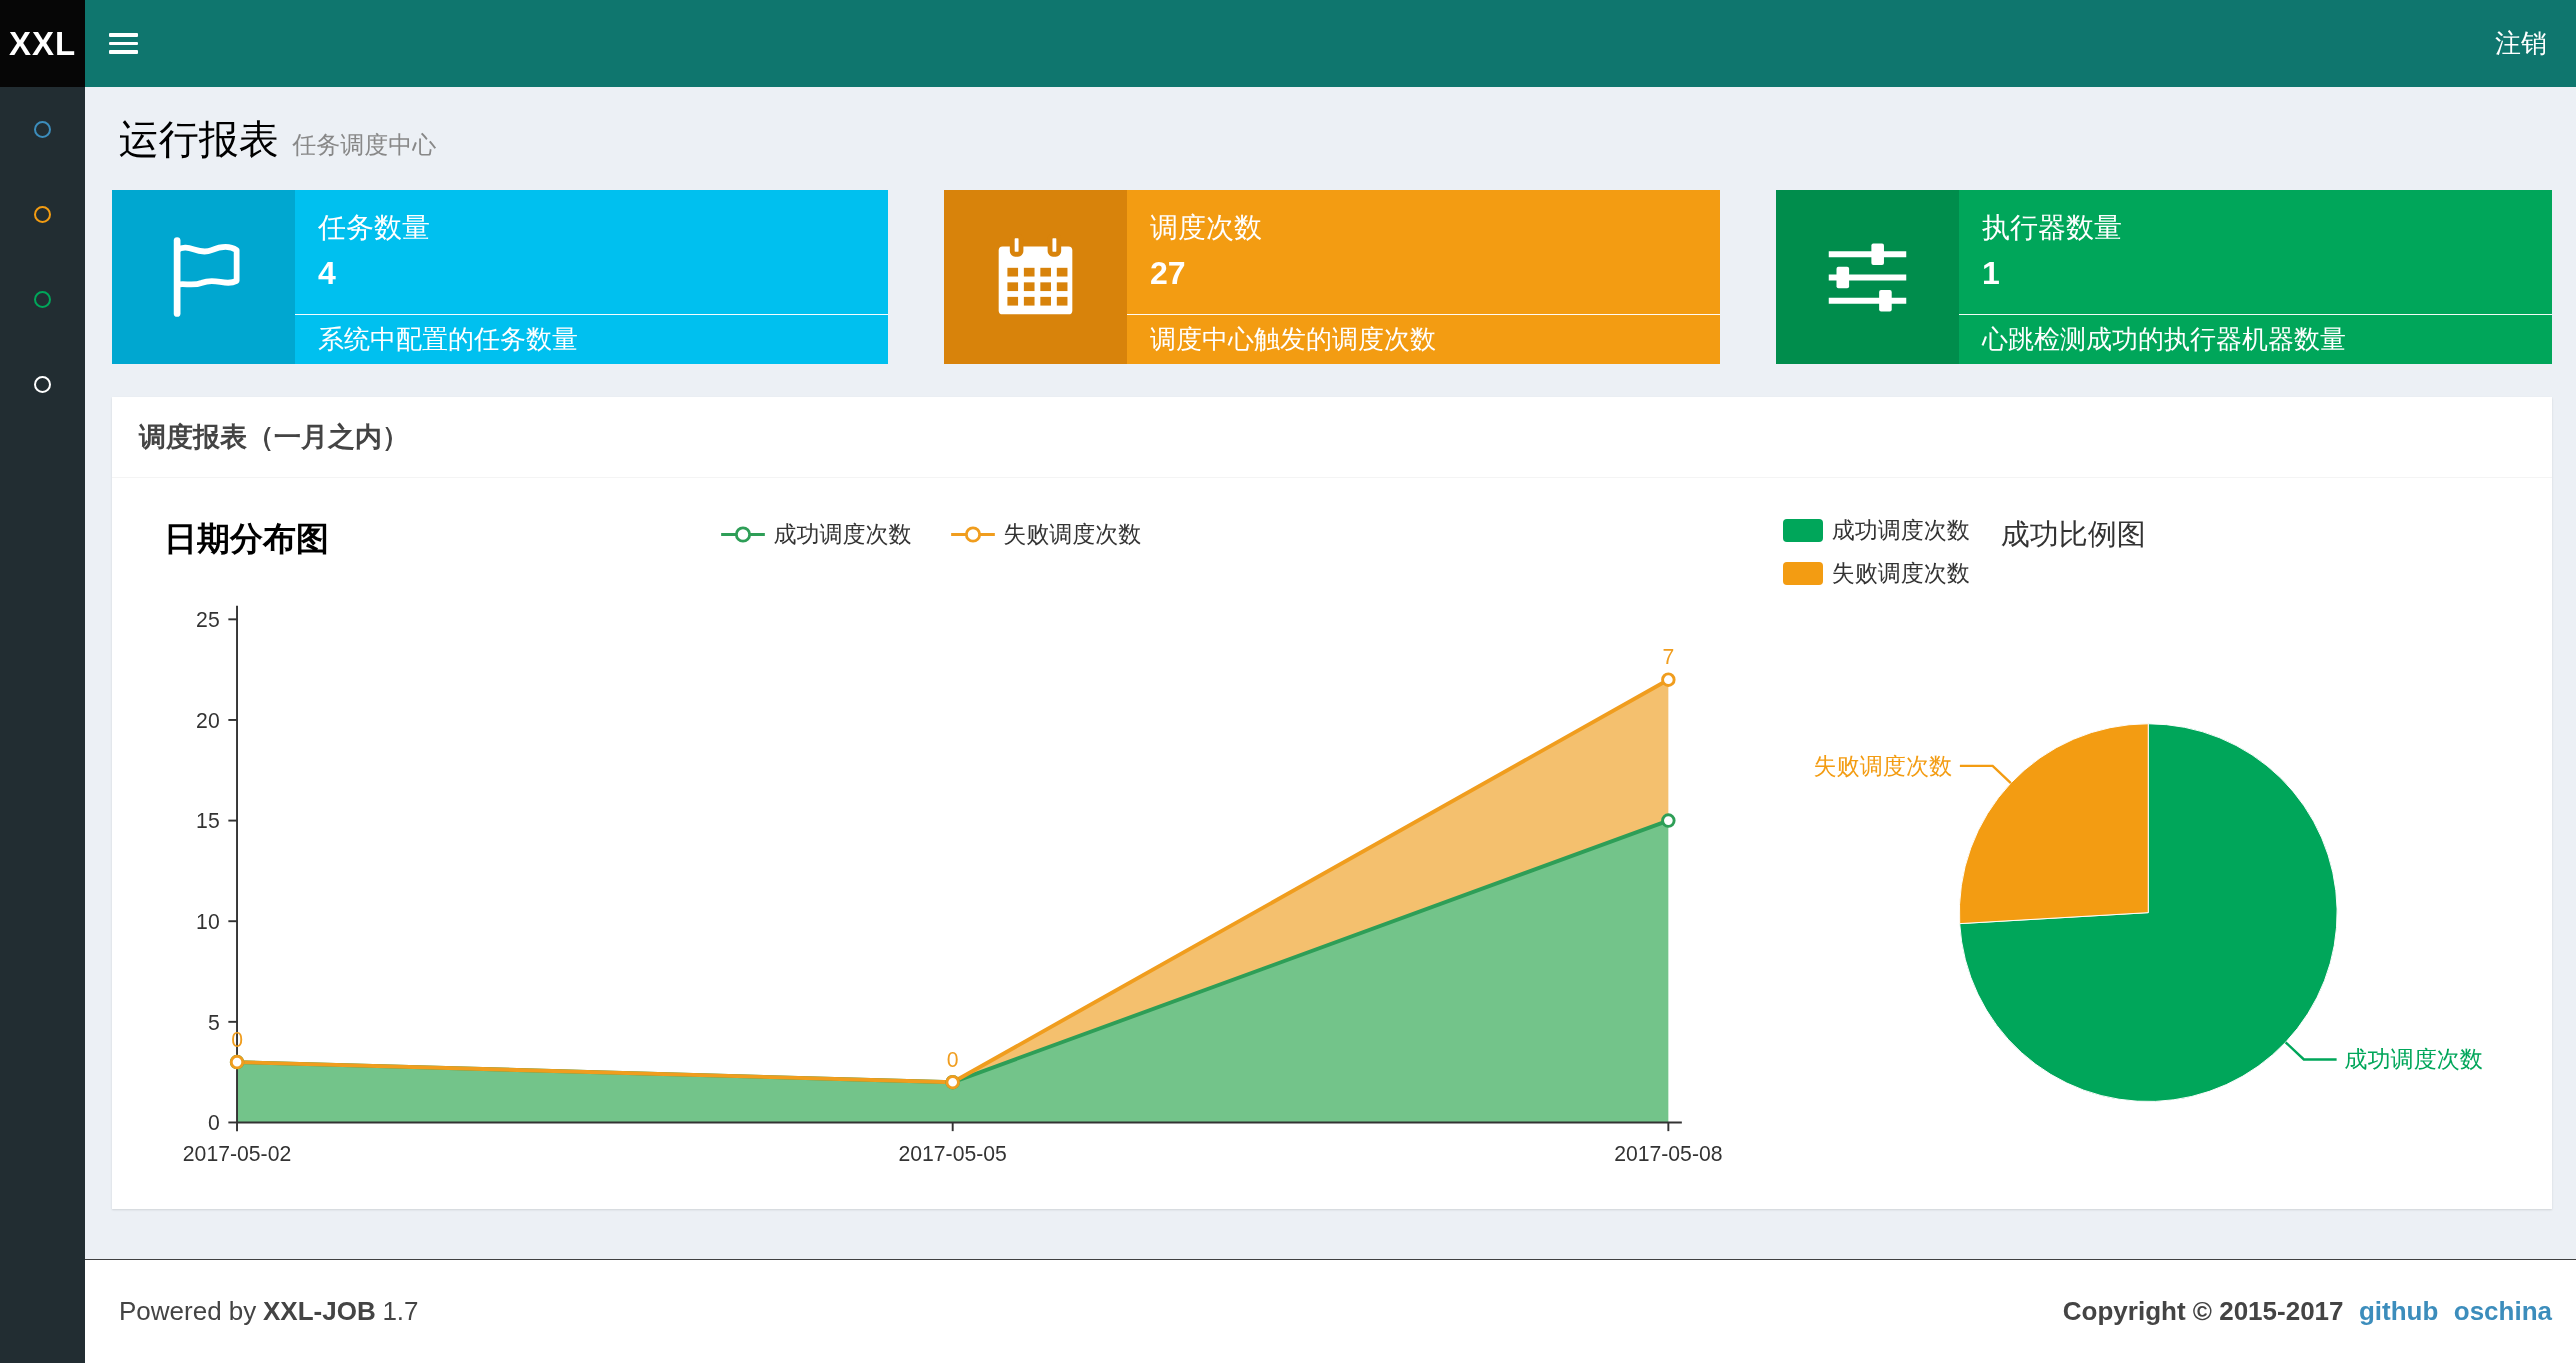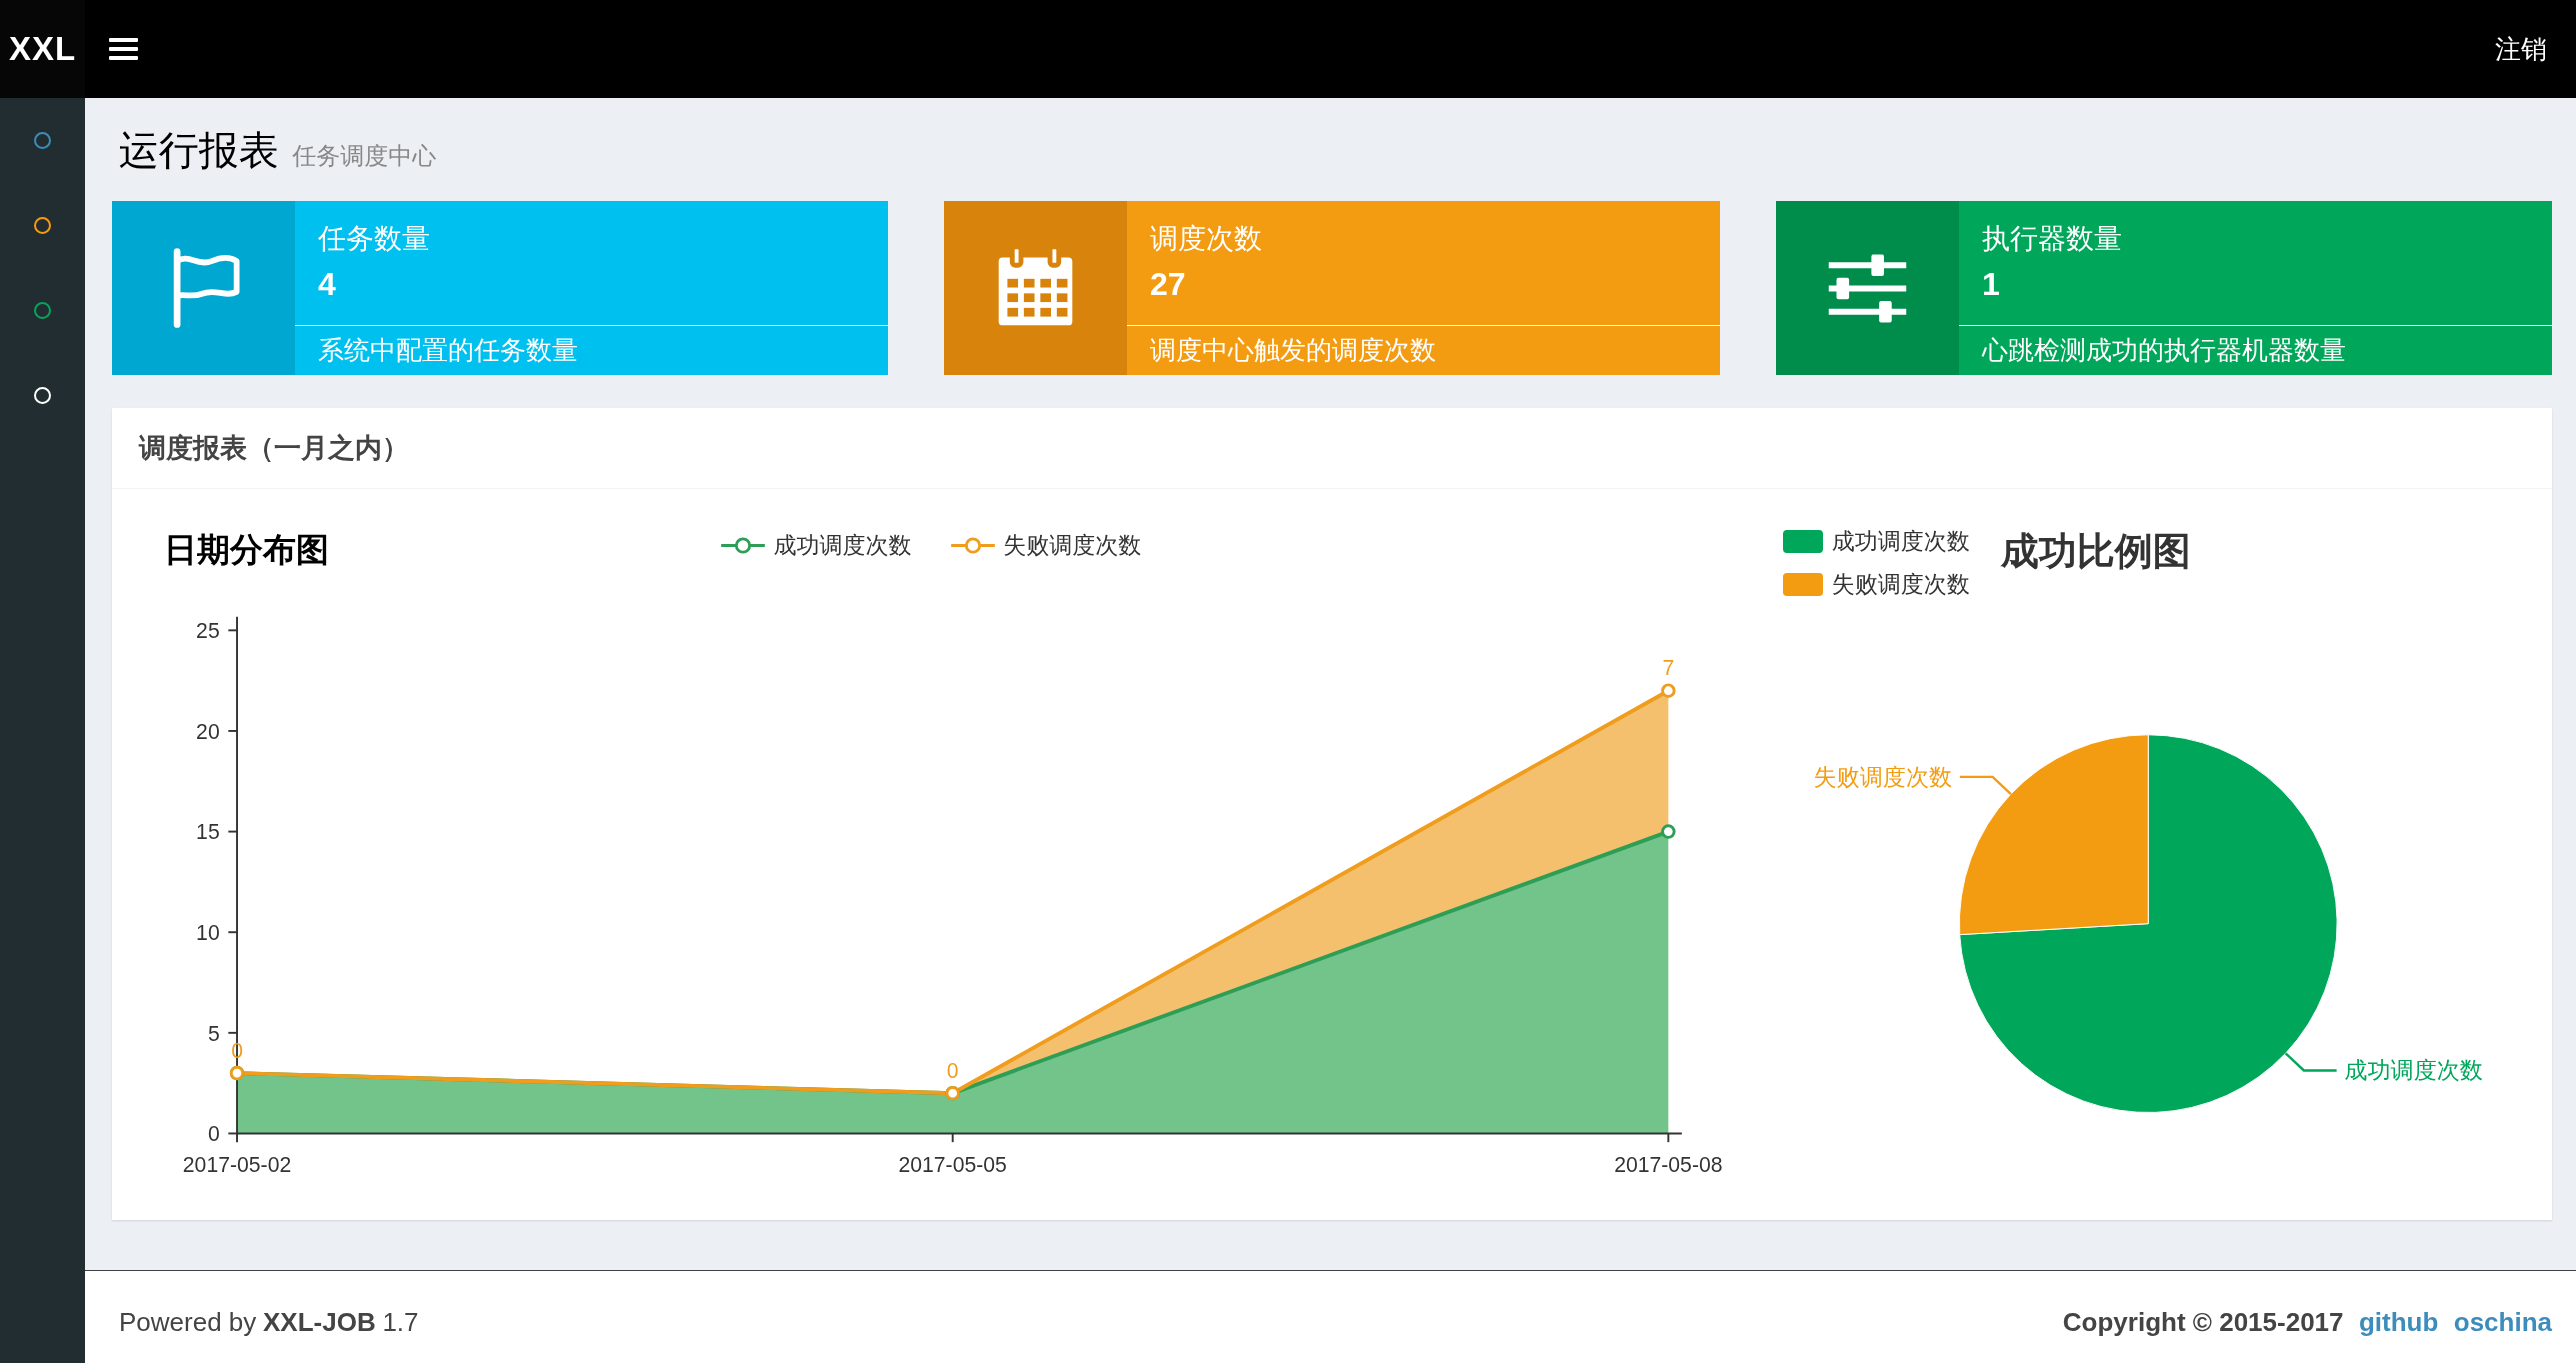--- a/index.html
+++ b/index.html
@@ -1,20 +1,20 @@
 <!DOCTYPE html>
 <html><head>
 <meta charset="utf-8">
 <style>
   *{box-sizing:border-box;margin:0;padding:0}
   html,body{width:2576px;height:1363px}
   body{font-family:"Liberation Sans","DejaVu Sans",sans-serif;background:#ecf0f5;overflow:hidden}
 
   
-  .navbar{height:98px;background:#000000;display:flex;align-items:stretch}
+  .navbar{height:87px;background:#0f766e;display:flex;align-items:stretch}
   .logo{width:85px;background:#060606;color:#fff;display:flex;align-items:center;justify-content:center;
         font-size:33px;font-weight:bold;letter-spacing:1px}
   .hamburger{width:77px;display:flex;align-items:center;justify-content:center;cursor:pointer}
   .bars{width:29px}
   .bars span{display:block;height:3.9px;background:#fff;margin:4.8px 0;border-radius:1px}
   .nav-right{margin-left:auto;display:flex;align-items:center;padding-right:29px}
   .logout{color:#fff;font-size:26px;cursor:pointer}
 
   
   .app{display:flex;height:1276px}
@@ -49,21 +49,21 @@
   .chart-title{position:absolute;left:33px;top:25px;font-size:33px;font-weight:bold;color:#000000}
   .line-legend{position:absolute;left:0;right:0;top:27px;display:flex;justify-content:center;gap:39px}
   .legend-item{display:flex;align-items:center;cursor:pointer}
   .legend-item .ltext{font-size:23px;color:#333;margin-left:8.7px}
   .line-svg{margin-top:81px;overflow:visible}
 
   .pie-wrap{flex:1;position:relative}
   .pie-head{display:flex;align-items:flex-start;padding-top:23px}
   .pie-legend{display:flex;flex-direction:column;gap:12.5px;margin-left:52px}
   .pie-legend .swatch{width:40px;height:23px;border-radius:3.9px;display:inline-block}
-  .pie-title{font-size:38px;font-weight:bold;color:#333;margin-left:31px;margin-top:0px}
+  .pie-title{font-size:29px;font-weight:normal;color:#333;margin-left:31px;margin-top:0px}
   .pie-svg{position:absolute;left:0;top:145px;overflow:visible}
 
   
   svg text{font-family:"Liberation Sans","DejaVu Sans",sans-serif}
   .tick{font-size:22px;fill:#333}
   .vlabel{font-size:22px}
   .plabel{font-size:24px}
 
   
   .footer{height:104px;background:#fff;border-top:1px solid #404040;display:flex;align-items:center;

